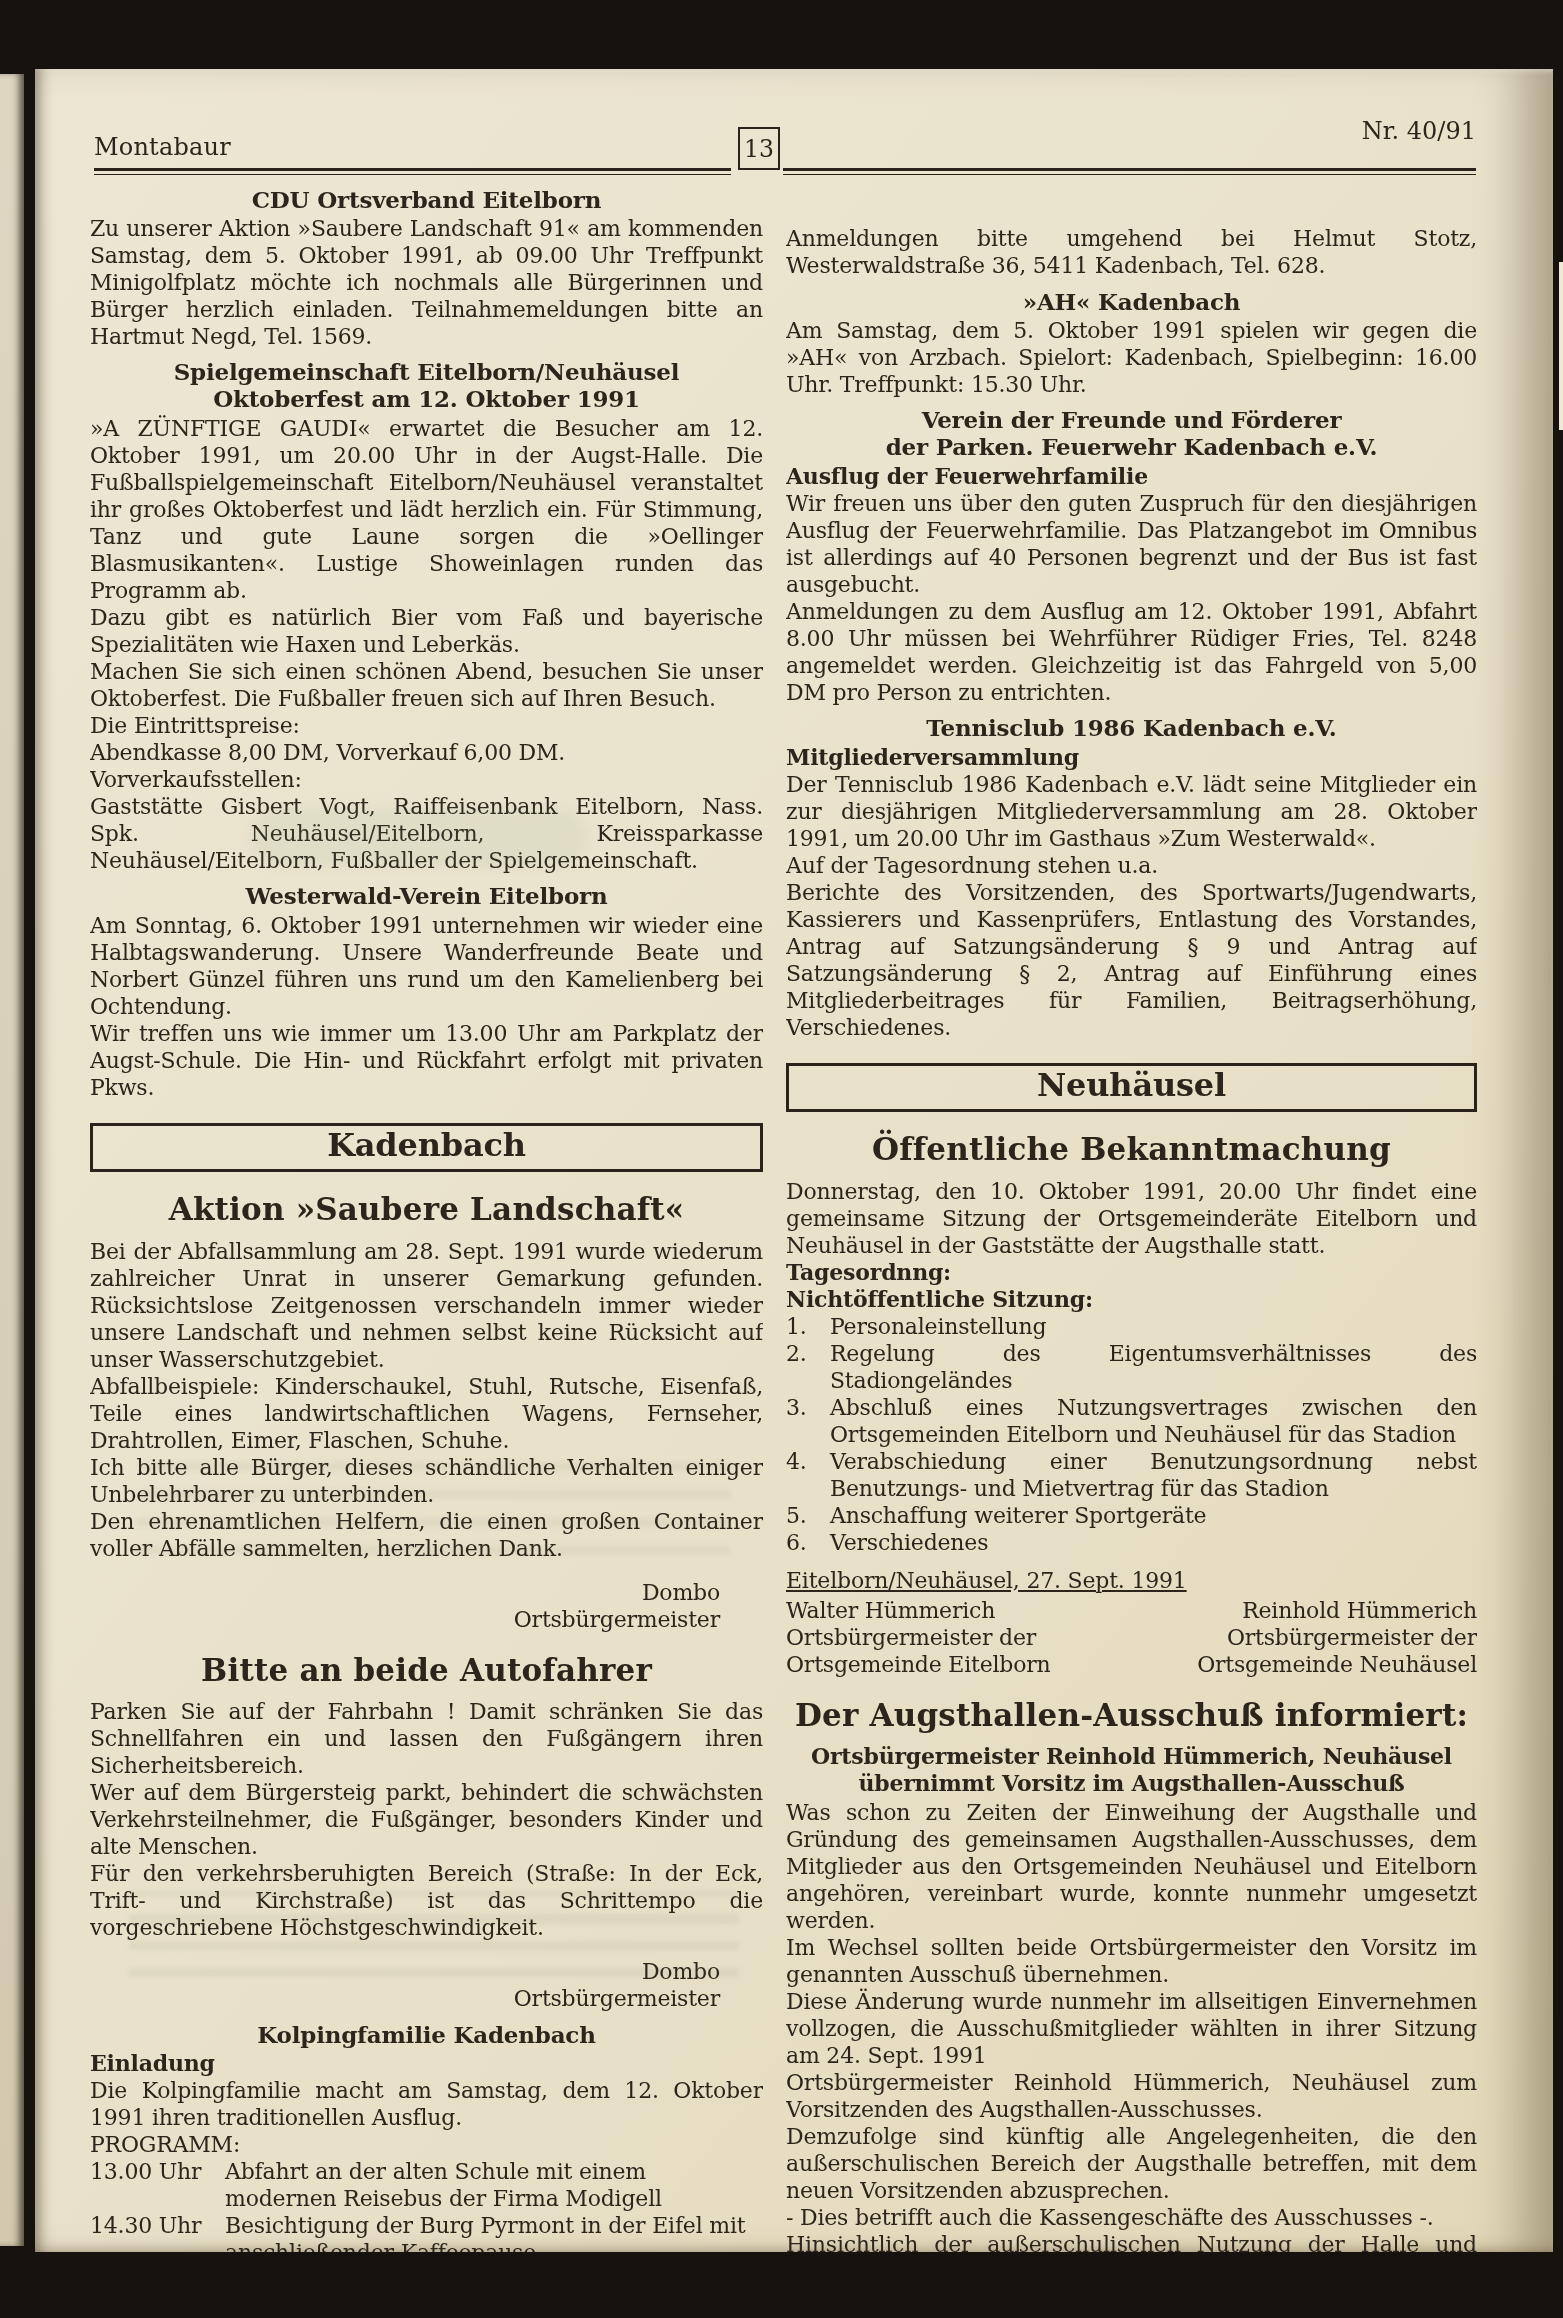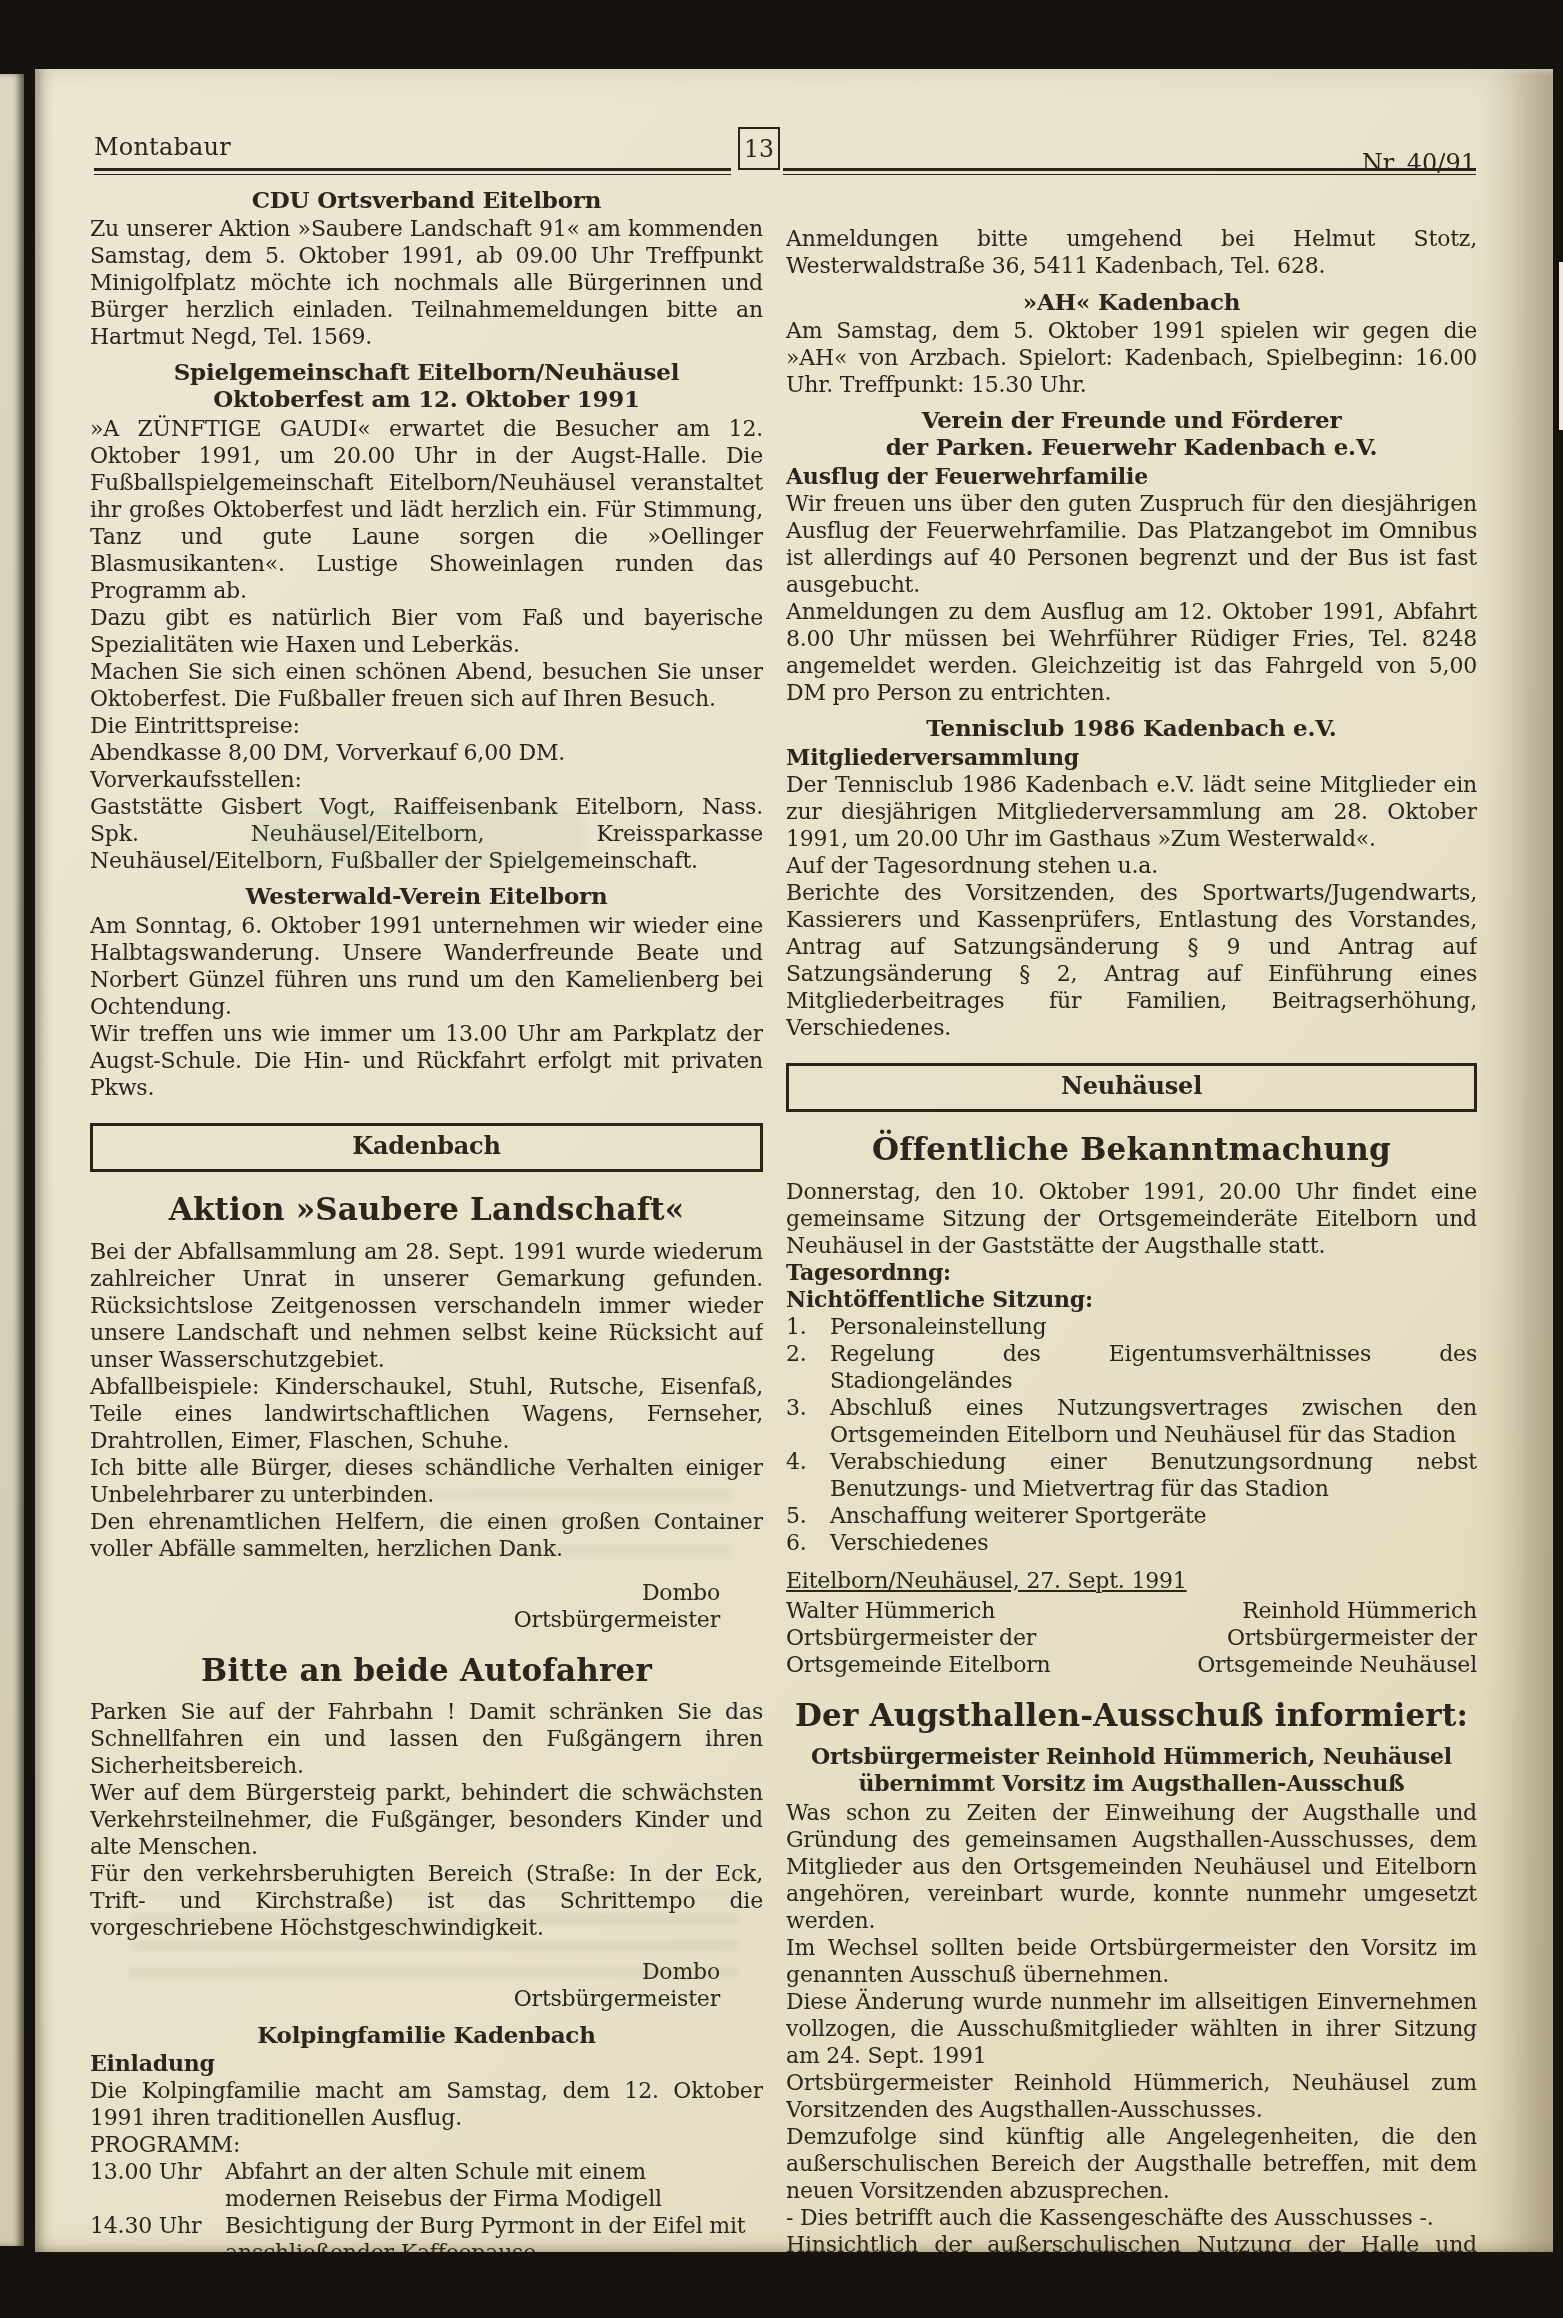--- a/index.html
+++ b/index.html
@@ -26,21 +26,21 @@
     background:linear-gradient(128deg,#ece6d3 0%,#eae3cd 38%,#e7dfc5 68%,#e2d7b8 100%);
     overflow:hidden;
     box-shadow:
       inset 11px 0 14px -6.3px rgba(70,58,40,.50),
       inset 0 5.5px 7.8px -4.7px rgba(255,252,238,.85),
       inset -55px 0 47px -23.5px rgba(95,80,55,.42),
       inset 0 -7.8px 12.5px -6.3px rgba(120,100,70,.38);
   }
   
   .hdr-left{position:absolute;left:59px;top:64px;font-size:24px;letter-spacing:0.2px;}
-  .hdr-right{position:absolute;right:77px;top:80px;font-size:24px;}
+  .hdr-right{position:absolute;right:77px;top:48px;font-size:24px;}
   .pagenum-box{
     position:absolute;left:703px;top:58px;width:38px;height:39px;
     border:2.3px solid #29231b;display:flex;align-items:center;justify-content:center;
     font-size:23.5px;background:transparent;
   }
   .rule{position:absolute;top:99px;height:3.1px;border-top:3.9px solid #29231b;border-bottom:1.6px solid #29231b;}
   .rule-l{left:59px;width:637px;}
   .rule-r{left:748px;width:693px;}
   
   .col{position:absolute;top:108px;font-size:22px;line-height:27px;letter-spacing:-0.2px;}
@@ -48,21 +48,21 @@
   .col-right{left:751px;width:691px;height:2079px;overflow:hidden;margin-top:48px;}
   
   .para{text-align:justify;}
   .para.lead{font-weight:bold;text-align:left;}
   .para.spaced{margin-top:11px;text-decoration:underline;}
   .h1c{font-weight:bold;text-align:center;font-size:23px;margin:8.6px 0 2.3px;}
   .subh{font-weight:bold;text-align:center;font-size:22px;margin:1.6px 0 2.3px;}
   .big{font-weight:bold;text-align:center;font-size:31px;line-height:37px;margin:19px 0 9.4px;letter-spacing:0.2px;}
   .box-title{
     border:3.1px solid #29231b;font-weight:bold;text-align:center;
-    font-size:24px;line-height:31px;padding:4.7px 0 7.8px;margin:22px 0 15.6px;
+    font-size:32px;line-height:31px;padding:4.7px 0 7.8px;margin:22px 0 15.6px;
   }
   .sig{text-align:right;padding-right:43px;margin:17px 0 6.3px;}
   .srow{display:flex;}
   .stime{flex:0 0 135px;}
   .stext{flex:1;text-align:left;}
   .lrow{display:flex;}
   .lnum{flex:0 0 44px;}
   .ltext{flex:1;text-align:justify;}
   .cols2{margin-top:3.1px;}
   .crow{display:flex;justify-content:space-between;}

